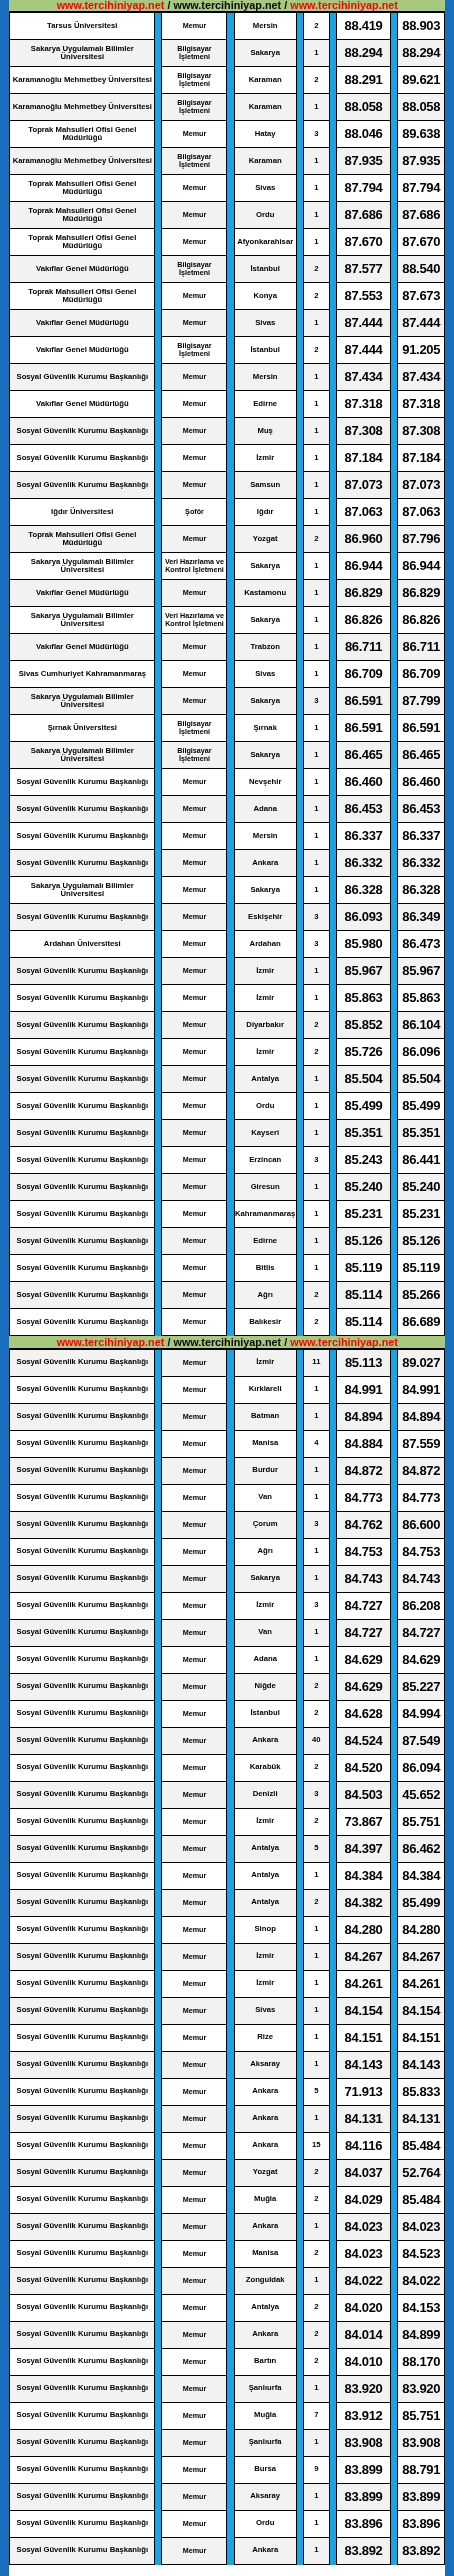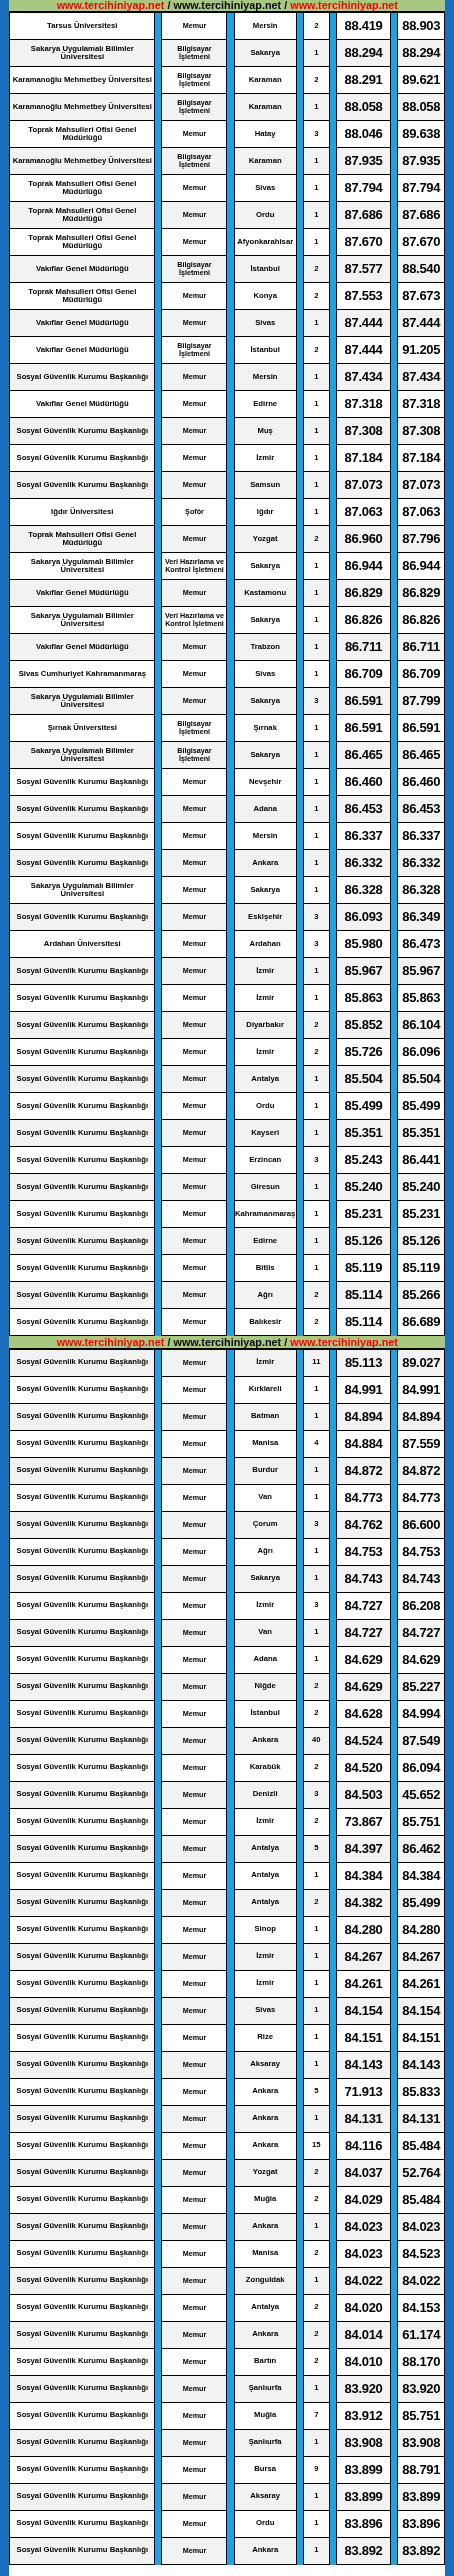--- a/index.html
+++ b/index.html
@@ -1185,21 +1185,21 @@
           <div class="cell inst">Sosyal Güvenlik Kurumu Başkanlığı</div>
           <div class="sep"></div>
           <div class="cell pos">Memur</div>
           <div class="sep"></div>
           <div class="cell city">Ankara</div>
           <div class="sep"></div>
           <div class="cell count">2</div>
           <div class="sep"></div>
           <div class="cell score">84.014</div>
           <div class="sep"></div>
-          <div class="cell score s2">61.174</div>
+          <div class="cell score s2">84.899</div>
         </div>
         <div class="row">
           <div class="cell inst">Sosyal Güvenlik Kurumu Başkanlığı</div>
           <div class="sep"></div>
           <div class="cell pos">Memur</div>
           <div class="sep"></div>
           <div class="cell city">Bartın</div>
           <div class="sep"></div>
           <div class="cell count">2</div>
           <div class="sep"></div>

